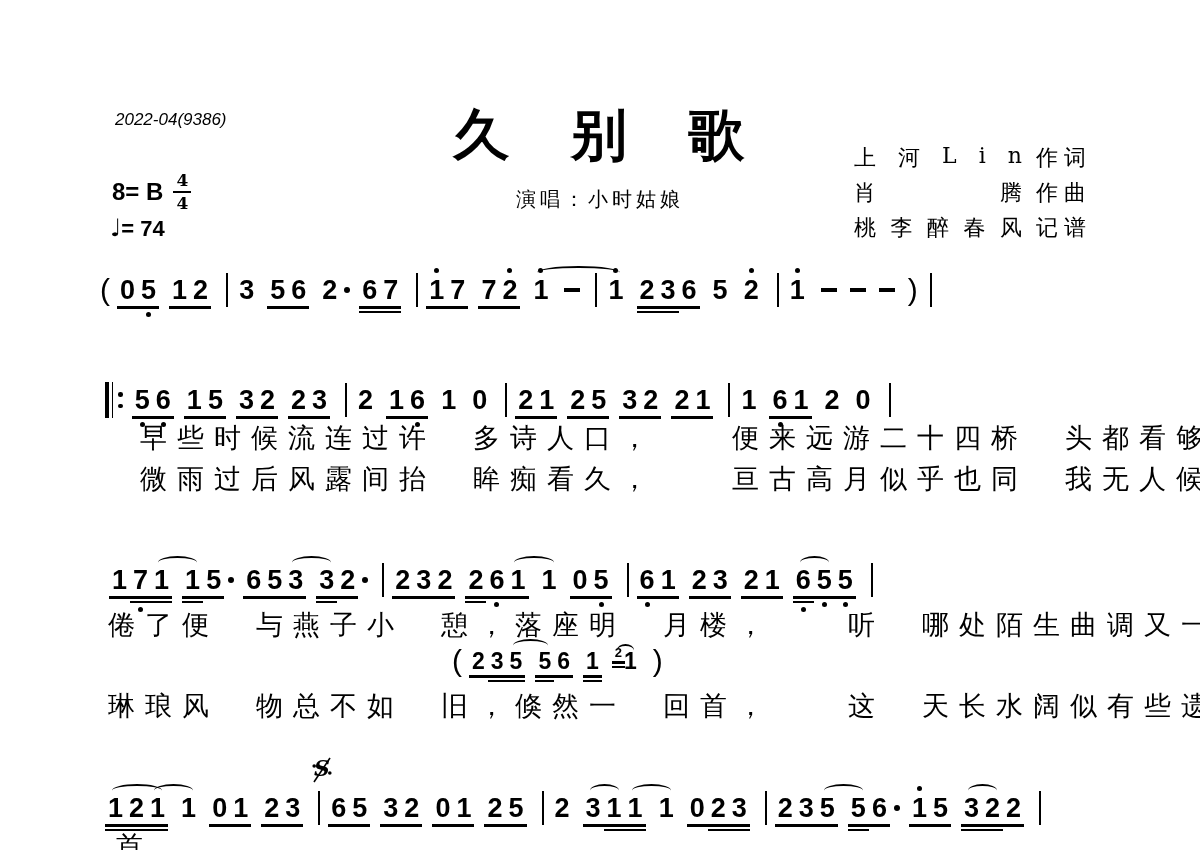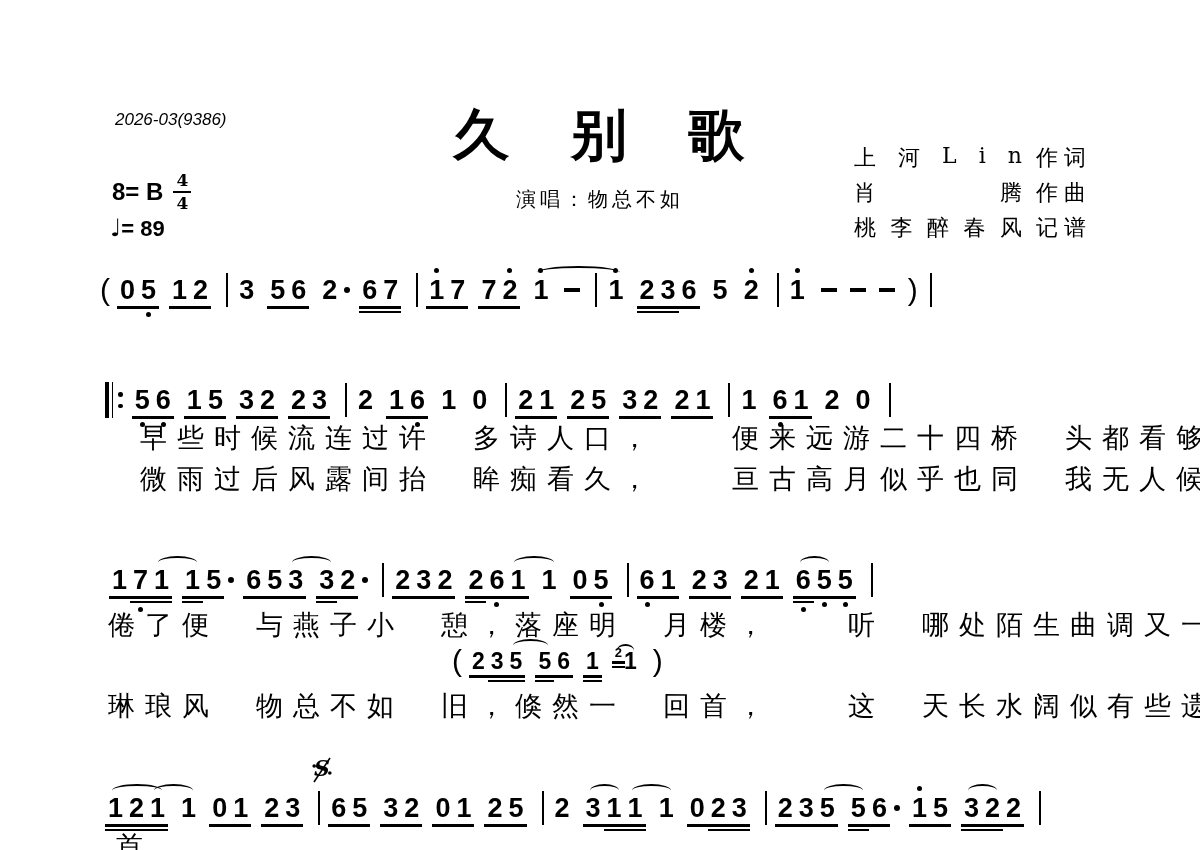--- a/index.html
+++ b/index.html
@@ -51,23 +51,23 @@
   .rep .dots{display:flex;flex-direction:column;justify-content:center;gap:7px;}
   .rep .dots i{width:4.5px;height:4.5px;background:#000;border-radius:50%;}
   .segno{position:absolute;}
 
   
   .lyric{position:absolute;font-size:27px;letter-spacing:10px;white-space:pre;}
 </style>
 </head>
 <body>
 
-<div class="abs date" style="left:115px;top:110px">2026-03(9386)</div>
+<div class="abs date" style="left:115px;top:110px">2022-04(9386)</div>
 <div class="abs title">久 别 歌</div>
-<div class="abs subtitle">演唱：物总不如</div>
+<div class="abs subtitle">演唱：小时姑娘</div>
 <div class="abs credits" id="credits">
     <div class="credit-row">
       <span class="credit-name">
         <span>上</span>
         <span>河</span>
         <span>L</span>
         <span>i</span>
         <span>n</span>
       </span>
       <span class="credit-role">作词</span>
@@ -92,21 +92,21 @@
   </div>
 
 <div class="abs keysig">
   <span>8= B</span>
   <span class="meter">
     <span class="num">4</span>
     <span class="den">4</span>
   </span>
 </div>
 <div class="abs tempo">
-  <span class="note">♩</span><span>= </span><span>89</span>
+  <span class="note">♩</span><span>= </span><span>74</span>
 </div>
 
 <div id="music-root">
     <div class="mrow" style="top: 272px; left: 100px;">
       <span class="tok paren">(</span>
       <span class="tok g">0<i class="ul" style="bottom: -5px;"></i></span>
       <span class="tok">5<i class="ul" style="bottom: -5px;"></i><i class="db" style="bottom: -13.5px;"></i></span>
       <span class="tok g">1<i class="ul" style="bottom: -5px;"></i></span>
       <span class="tok">2<i class="ul" style="bottom: -5px;"></i></span>
       <span class="bar"></span>

